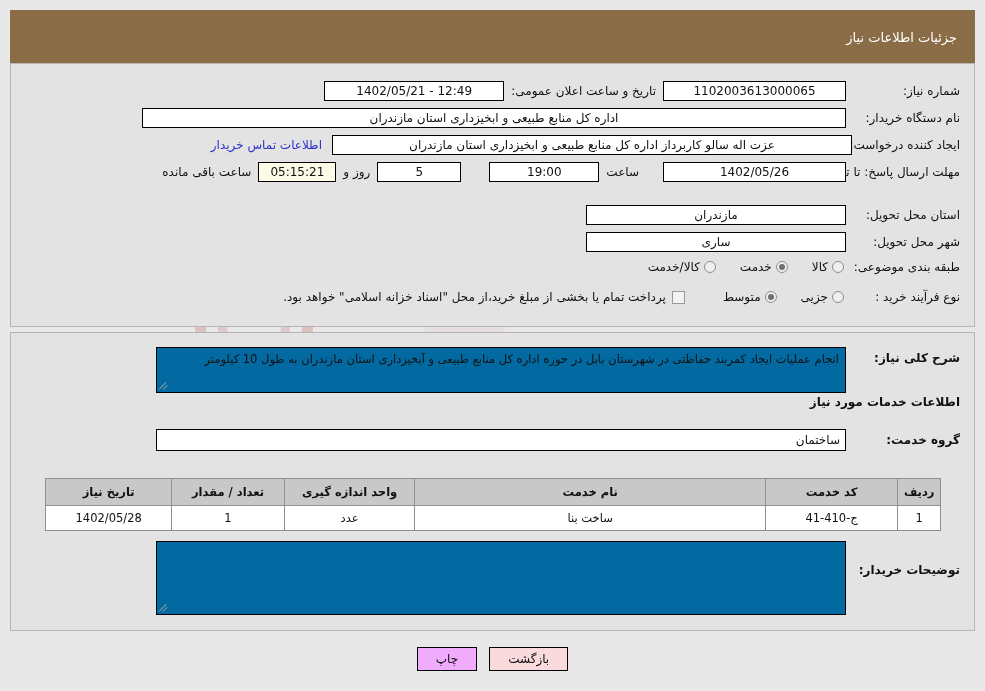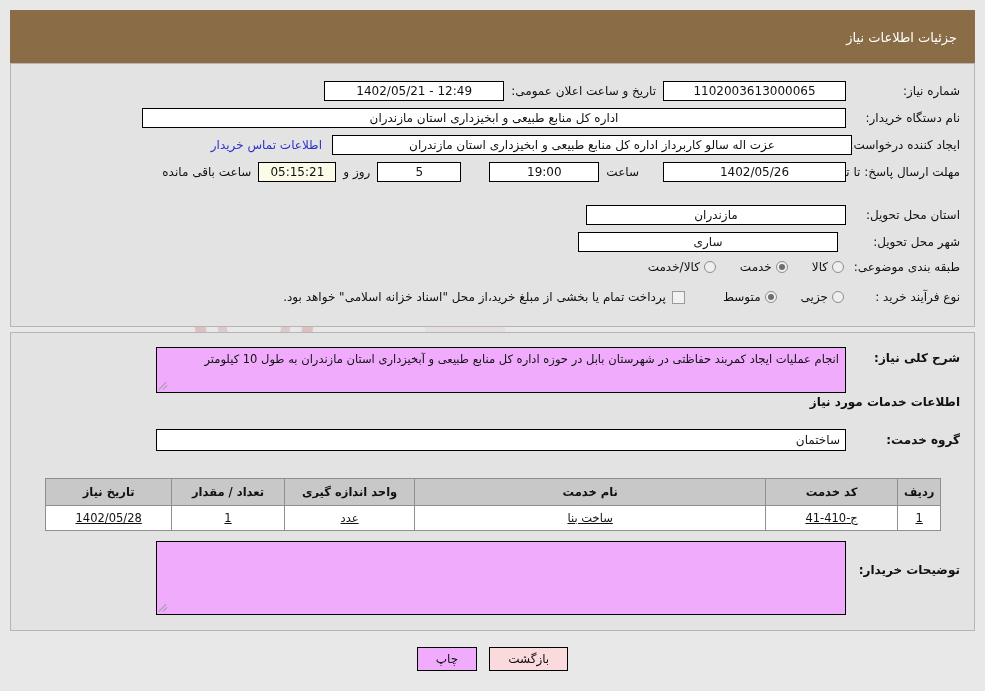--- a/index.html
+++ b/index.html
@@ -176,21 +176,21 @@
     height: 13px;
     border: 1px solid #9a9a9a;
     background: #f2f2f2;
     box-sizing: border-box;
     flex: none;
   }
   .check-lbl { font-size: 12px; color: #111; white-space: nowrap; }
 
   
   .ta {
-    background: #f0abfc;
+    background: #0369a1;
     border: 1px solid #000000;
     box-sizing: border-box;
     font-size: 11.5px;
     line-height: 16px;
     color: #111;
     padding: 3px 6px;
     text-align: right;
     position: relative;
     overflow: hidden;
   }
@@ -244,21 +244,20 @@
     text-align: center;
   }
   table.items td {
     background: #ffffff;
     border: 1px solid #8f8f8f;
     height: 24px;
     color: #111;
     font-size: 11.5px;
     padding: 0 4px;
     text-align: center;
-    text-decoration: underline;
   }
   .c-row  { width: 34px; }
   .c-code { width: 130px; }
   .c-name { width: 370px; }
   .c-unit { width: 130px; }
   .c-qty  { width: 110px; }
   .c-date { width: 122px; }
 
   
   .btn-bar {
@@ -335,21 +334,21 @@
     <span class="lbl" style="margin-right:7px;">ساعت باقی مانده</span>
   </div>
 
   <div class="row" style="right:14px; top:141px;">
     <span class="lbl" style="width:108px;">استان محل تحویل:</span>
     <span class="fld rt" style="width:260px; margin-right:6px; text-align:center;">مازندران</span>
   </div>
 
   <div class="row" style="right:14px; top:168px;">
     <span class="lbl" style="width:108px;">شهر محل تحویل:</span>
-    <span class="fld rt" style="width:260px; margin-right:14px; text-align:center;">ساری</span>
+    <span class="fld rt" style="width:260px; margin-right:6px; text-align:center;">ساری</span>
   </div>
 
   <div class="row" style="right:14px; top:196px;">
     <span class="lbl" style="width:108px;">طبقه بندی موضوعی:</span>
     <span class="radio-group" style="margin-right:8px;">
       <span class="radio-opt">
         <span class="radio"></span>
         <span class="radio-lbl">کالا</span>
       </span>
       <span class="radio-opt">

